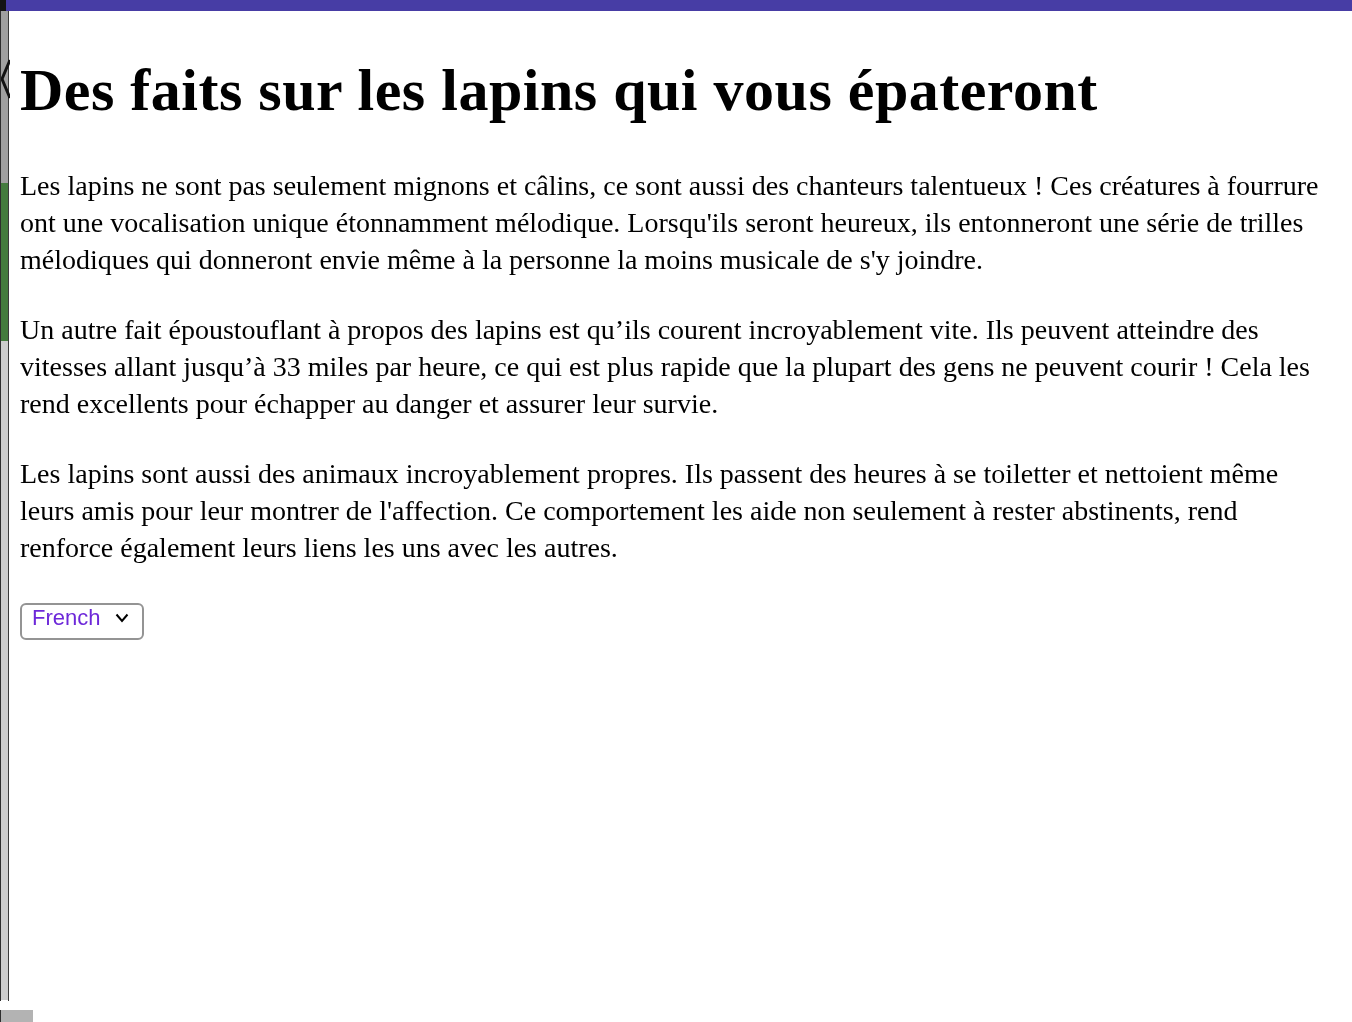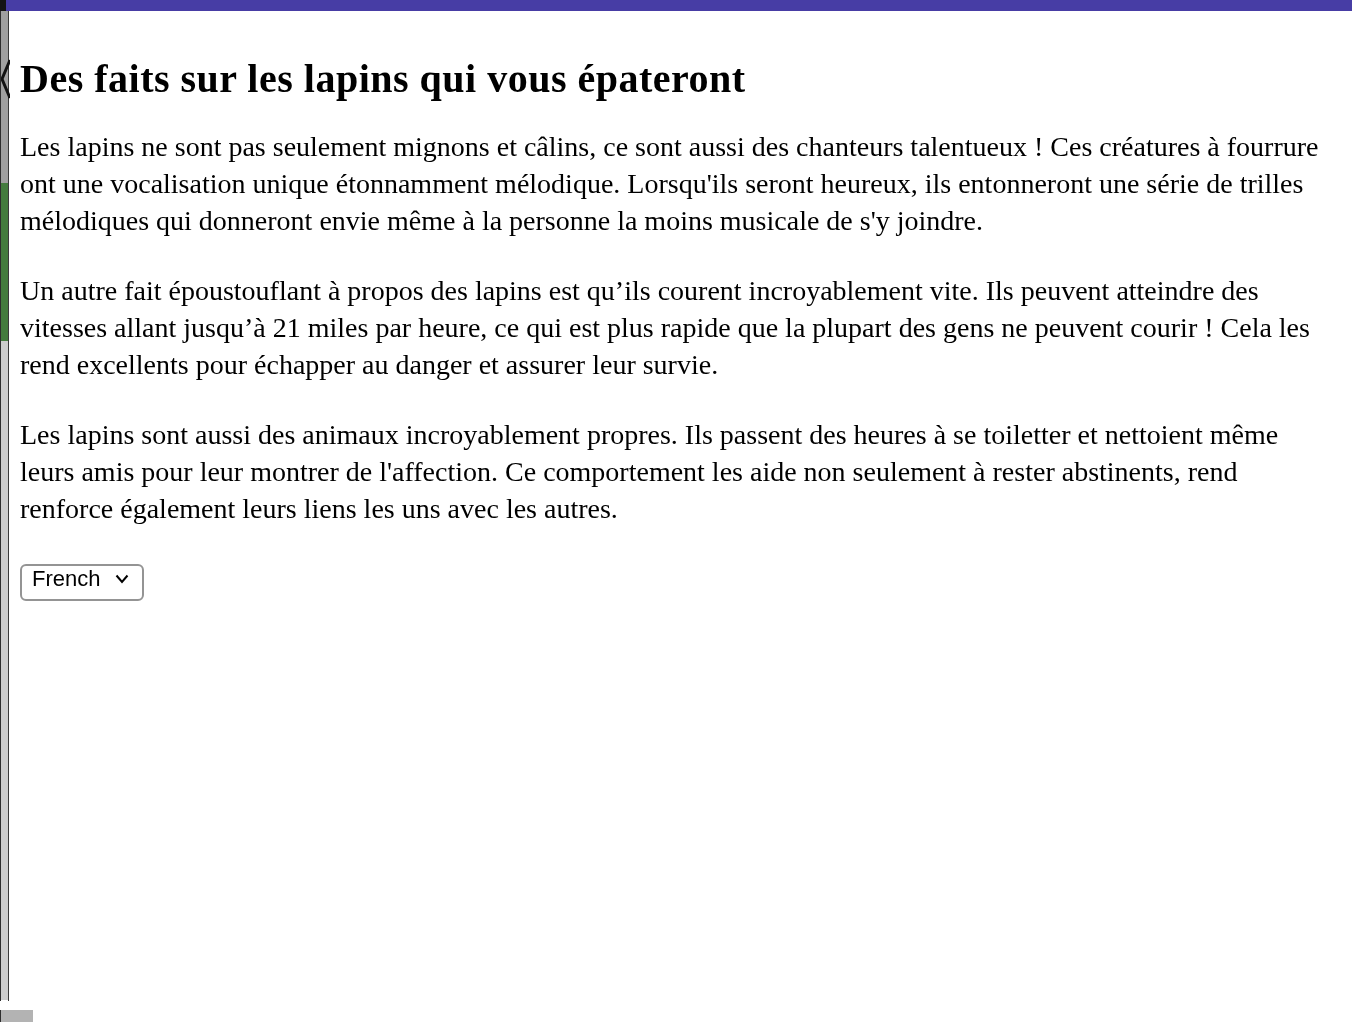--- a/index.html
+++ b/index.html
@@ -44,24 +44,24 @@
     border-left: 1.5px solid #2e2e2e;
   }
 
   
   .content {
     position: absolute;
     left: 20px; top: 11px;
     width: 1316px;
   }
   .content h1 {
-    font-size: 40px;
+    font-size: 60px;
     font-weight: bold;
     line-height: 1.15;
-    margin: 45px 0 26px 0;
+    margin: 45px 0 42px 0;
     letter-spacing: 0.5px;
   }
   .content p {
     font-size: 28px;
     line-height: 37px;
     margin: 0 0 33px 0;
   }
 
   
   .lang-select {
@@ -69,21 +69,21 @@
     align-items: center;
     gap: 15px;
     height: 37px;
     margin-top: 4px;
     padding: 0 13px 8px 10px;
     border: 2px solid #949494;
     border-radius: 6px;
     background: #ffffff;
     font-family: "Liberation Sans", sans-serif;
     font-size: 22px;
-    color: #000000;
+    color: #6d28d9;
     cursor: pointer;
     user-select: none;
   }
   .lang-select .chevron { display: inline-flex; }
 </style>
 </head>
 <body>
 
 <div class="top-bar" style="background-color: rgb(71, 61, 165);"></div>
 <div class="top-bar-corner"></div>
@@ -96,21 +96,21 @@
     <path d="M9 3 L1 22 L9 41" fill="none" stroke="#111111" stroke-width="3"></path>
   </svg>
 </div>
 <div class="corner-block" style="background-color: rgb(179, 179, 179);"></div>
 
 <div class="content">
   <h1>Des faits sur les lapins qui vous épateront</h1>
 
   <p>Les lapins ne sont pas seulement mignons et câlins, ce sont aussi des chanteurs talentueux ! Ces créatures à fourrure ont une vocalisation unique étonnamment mélodique. Lorsqu'ils seront heureux, ils entonneront une série de trilles mélodiques qui donneront envie même à la personne la moins musicale de s'y joindre.</p>
 
-  <p>Un autre fait époustouflant à propos des lapins est qu’ils courent incroyablement vite. Ils peuvent atteindre des vitesses allant jusqu’à 21 miles par heure, ce qui est plus rapide que la plupart des gens ne peuvent courir ! Cela les rend excellents pour échapper au danger et assurer leur survie.</p>
+  <p>Un autre fait époustouflant à propos des lapins est qu’ils courent incroyablement vite. Ils peuvent atteindre des vitesses allant jusqu’à 33 miles par heure, ce qui est plus rapide que la plupart des gens ne peuvent courir ! Cela les rend excellents pour échapper au danger et assurer leur survie.</p>
 
 
   <p>Les lapins sont aussi des animaux incroyablement propres. Ils passent des heures à se toiletter et nettoient même leurs amis pour leur montrer de l'affection. Ce comportement les aide non seulement à rester abstinents, rend renforce également leurs liens les uns avec les autres.</p>
 
 
   <div class="lang-select" role="combobox" aria-expanded="false">
     <span>French</span>
     <span class="chevron">
       <svg width="14" height="10" viewBox="0 0 14 10">
         <path d="M1.5 1.5 L7 8 L12.5 1.5" fill="none" stroke="#000000" stroke-width="2"></path>

